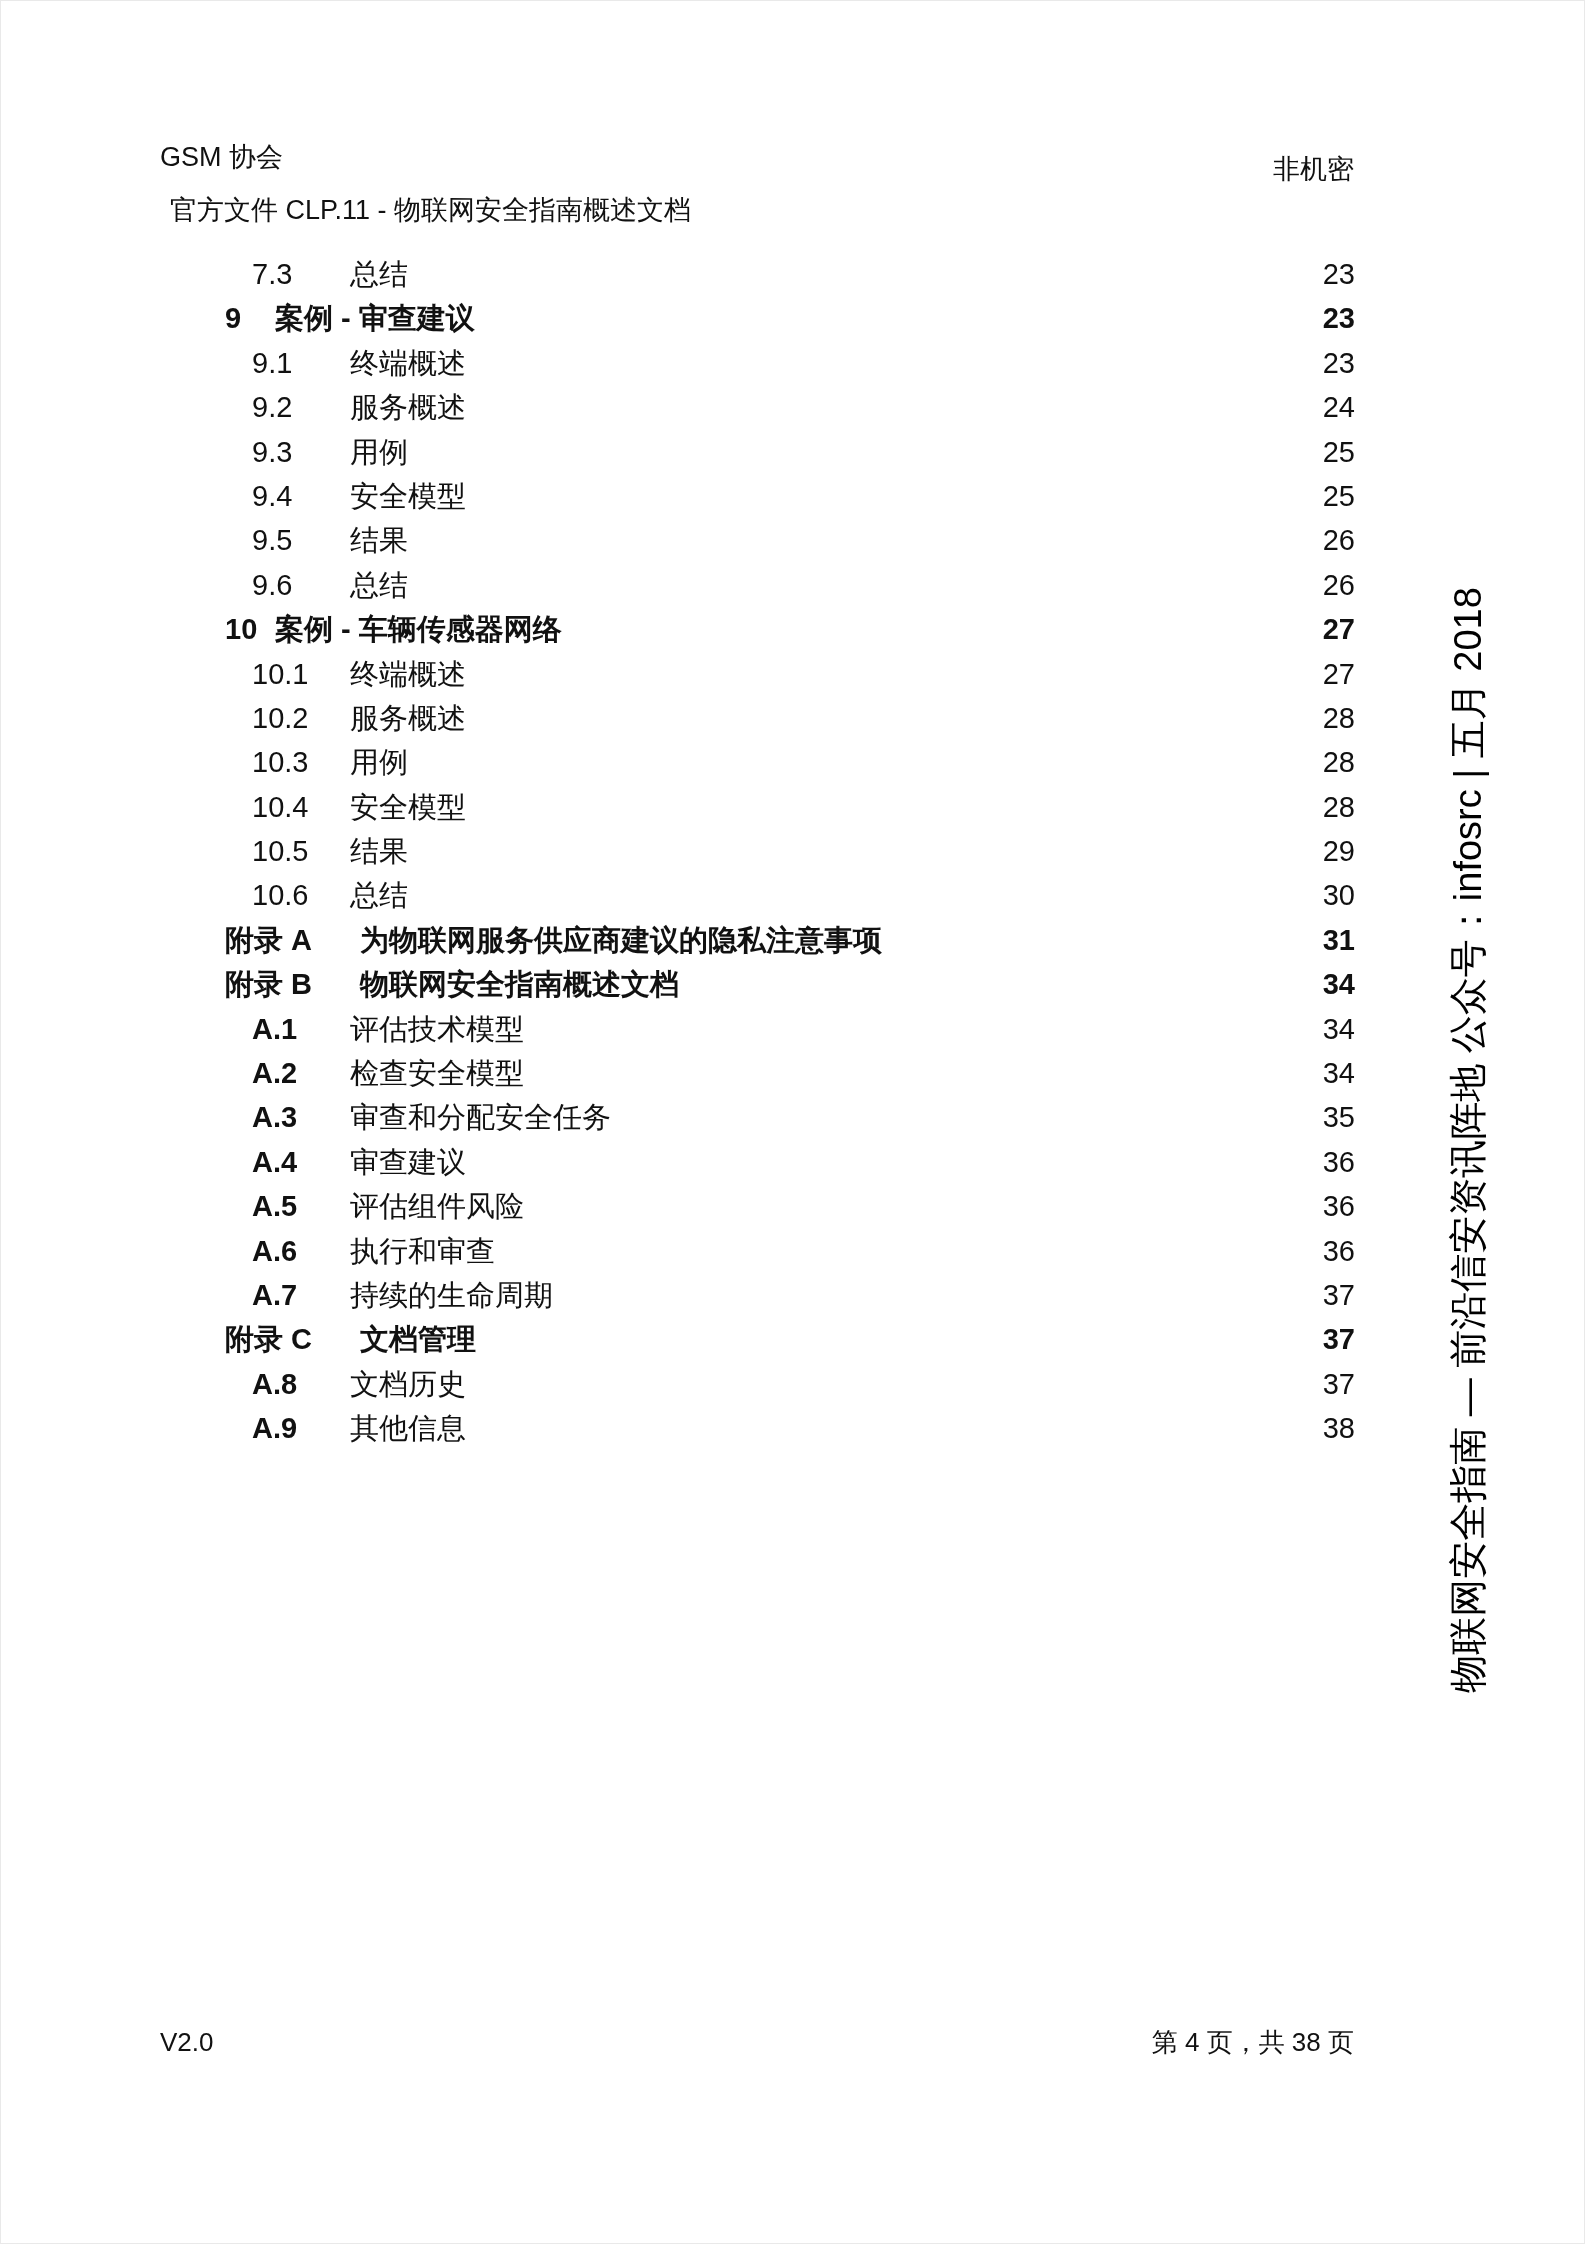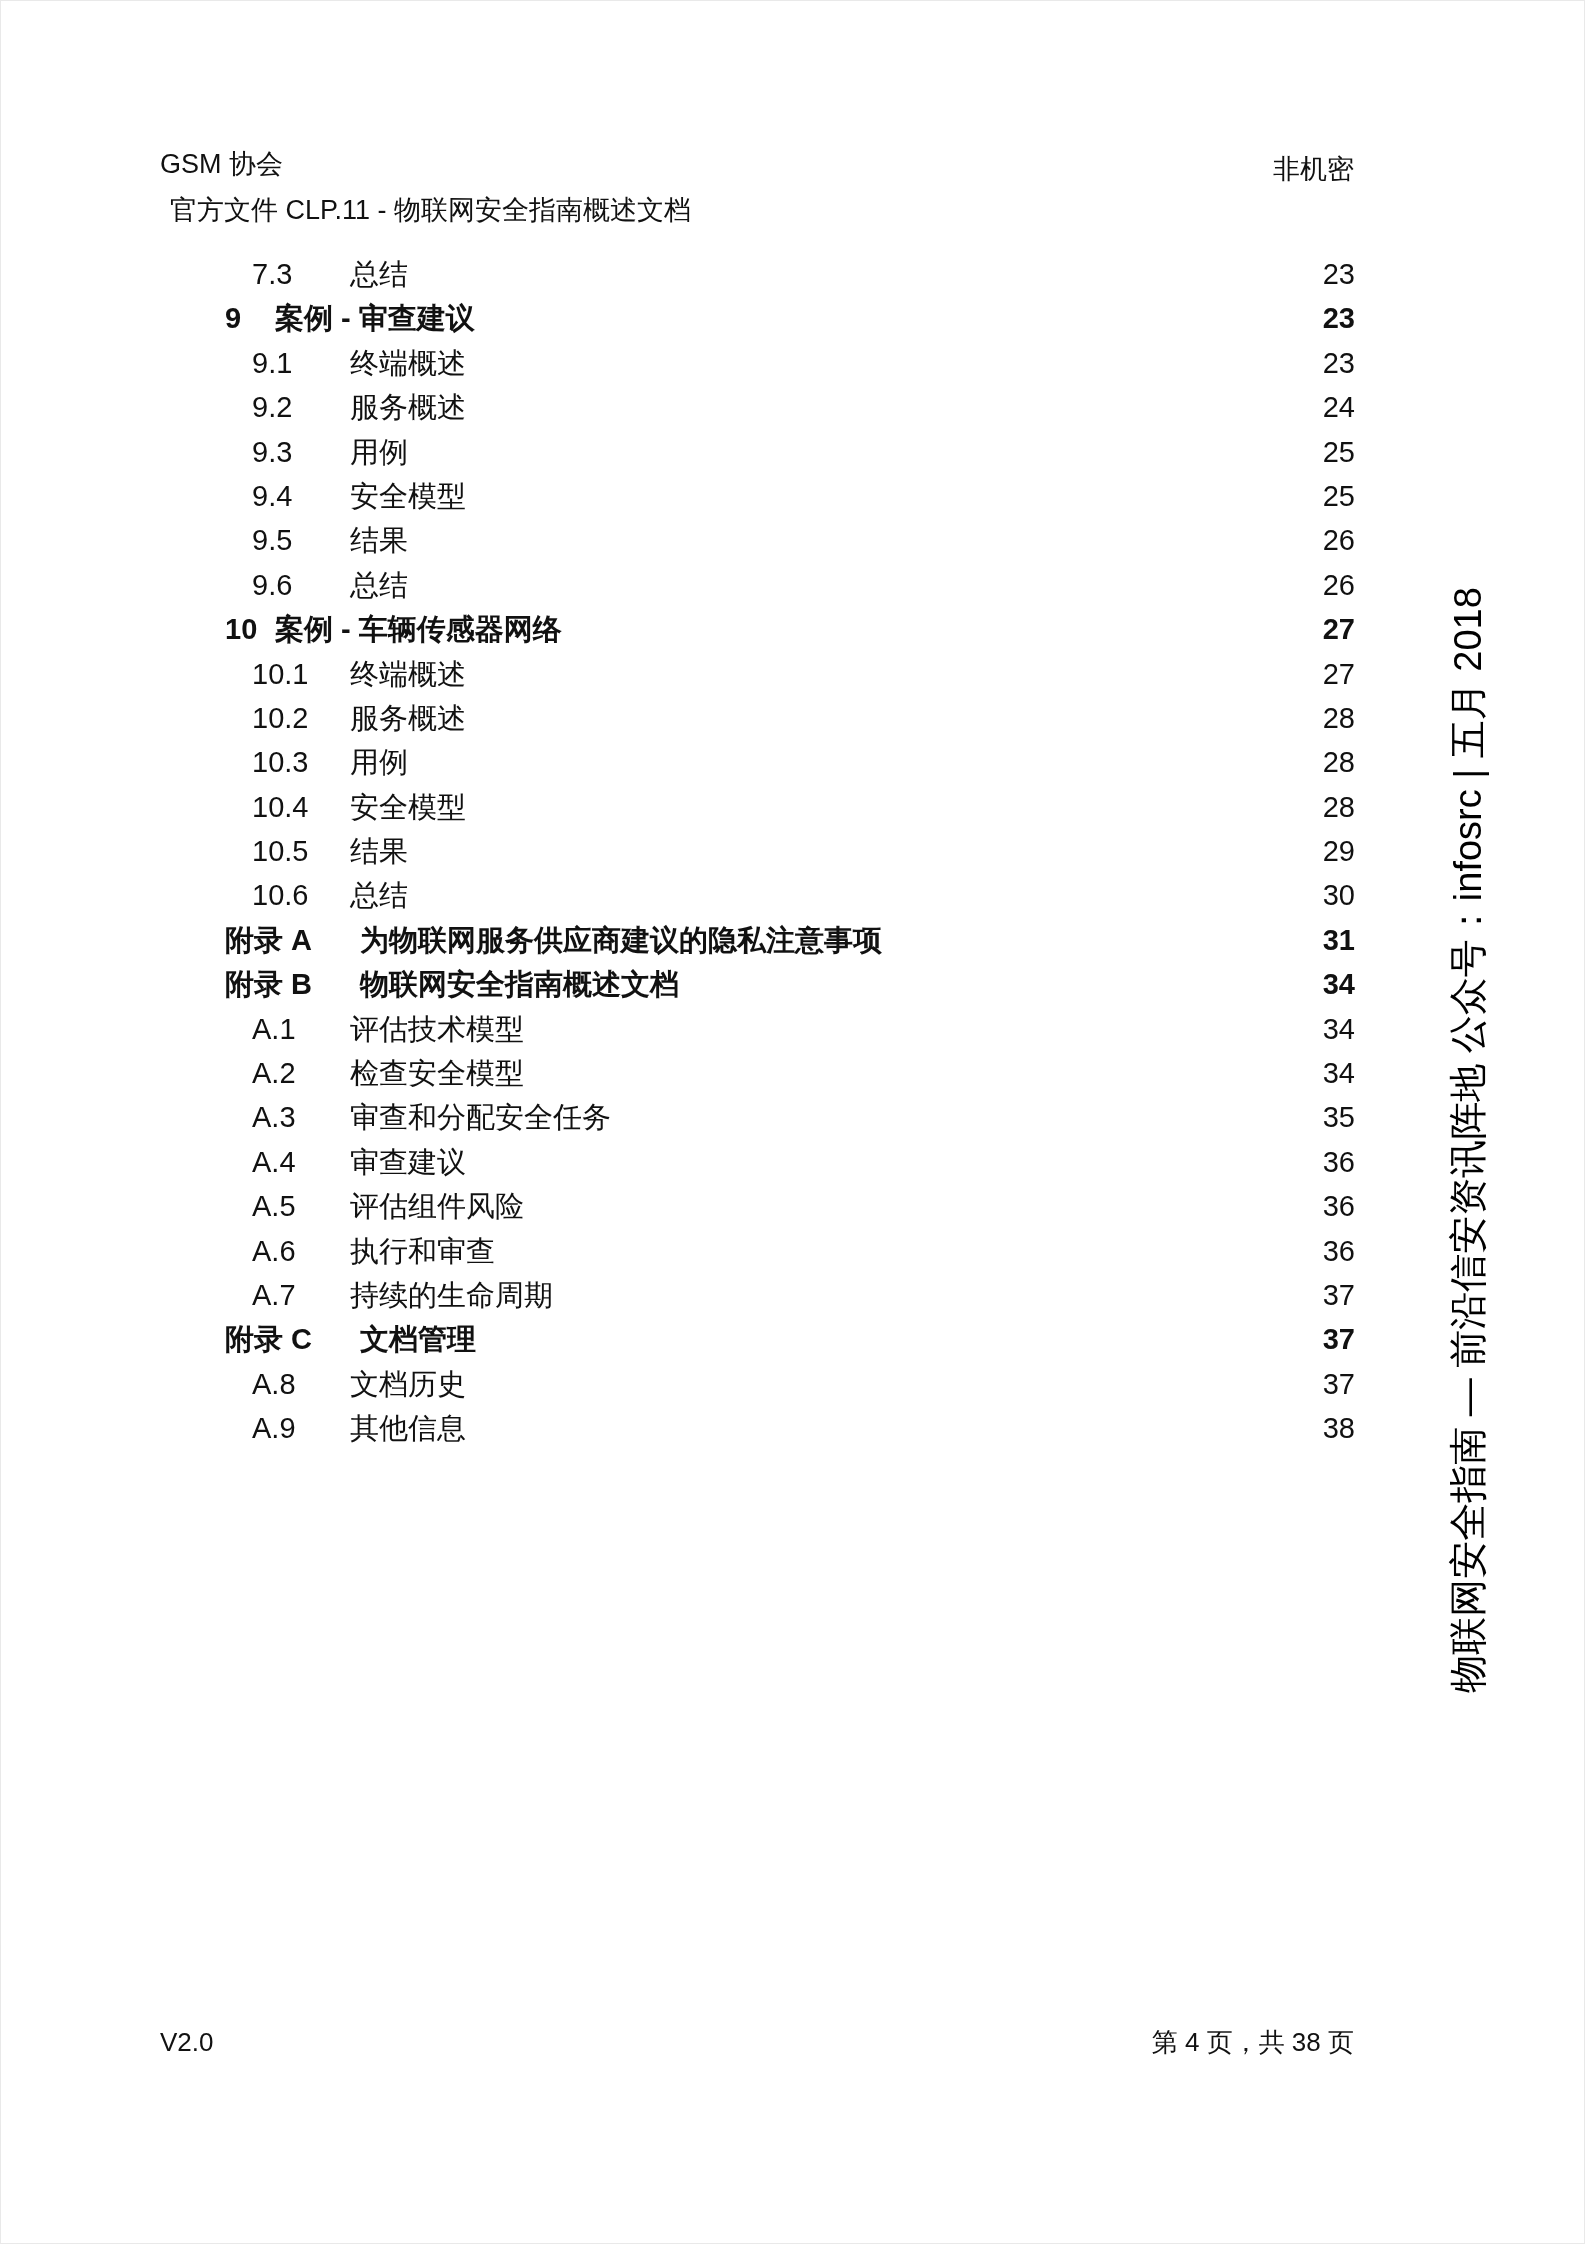--- a/index.html
+++ b/index.html
@@ -18,21 +18,21 @@
   .page-frame {
     position: absolute;
     inset: 0;
     border: 1px solid #e9e9e9;
     pointer-events: none;
   }
   
   .header-org {
     position: absolute;
     left: 160px;
-    top: 148px;
+    top: 141px;
     font-size: 27px;
     line-height: 32px;
     white-space: nowrap;
     text-align: right;
   }
   .header-classification {
     position: absolute;
     right: 231px;
     top: 153px;
     font-size: 27px;
@@ -64,21 +64,21 @@
   }
   .toc-key   { position: absolute; left: 92px; }
   .toc-label { position: absolute; left: 190px; }
   .toc-page  { position: absolute; right: 0px; }
   .toc-row.row-chapter .toc-key   { left: 65px;  font-weight: bold; }
   .toc-row.row-chapter .toc-label { left: 115px; font-weight: bold; }
   .toc-row.row-chapter .toc-page  { font-weight: bold; }
   .toc-row.row-appendix .toc-key   { left: 65px;  font-weight: bold; }
   .toc-row.row-appendix .toc-label { left: 200px; font-weight: bold; }
   .toc-row.row-appendix .toc-page  { font-weight: bold; }
-  .toc-row .toc-key.key-bold { font-weight: normal; }
+  .toc-row .toc-key.key-bold { font-weight: bold; }
   
   .vertical-banner {
     position: absolute;
     left: 868px;
     top: 1118px;
     width: 1200px;
     height: 44px;
     transform: rotate(-90deg);
     transform-origin: 600px 22px;
     font-size: 38px;

